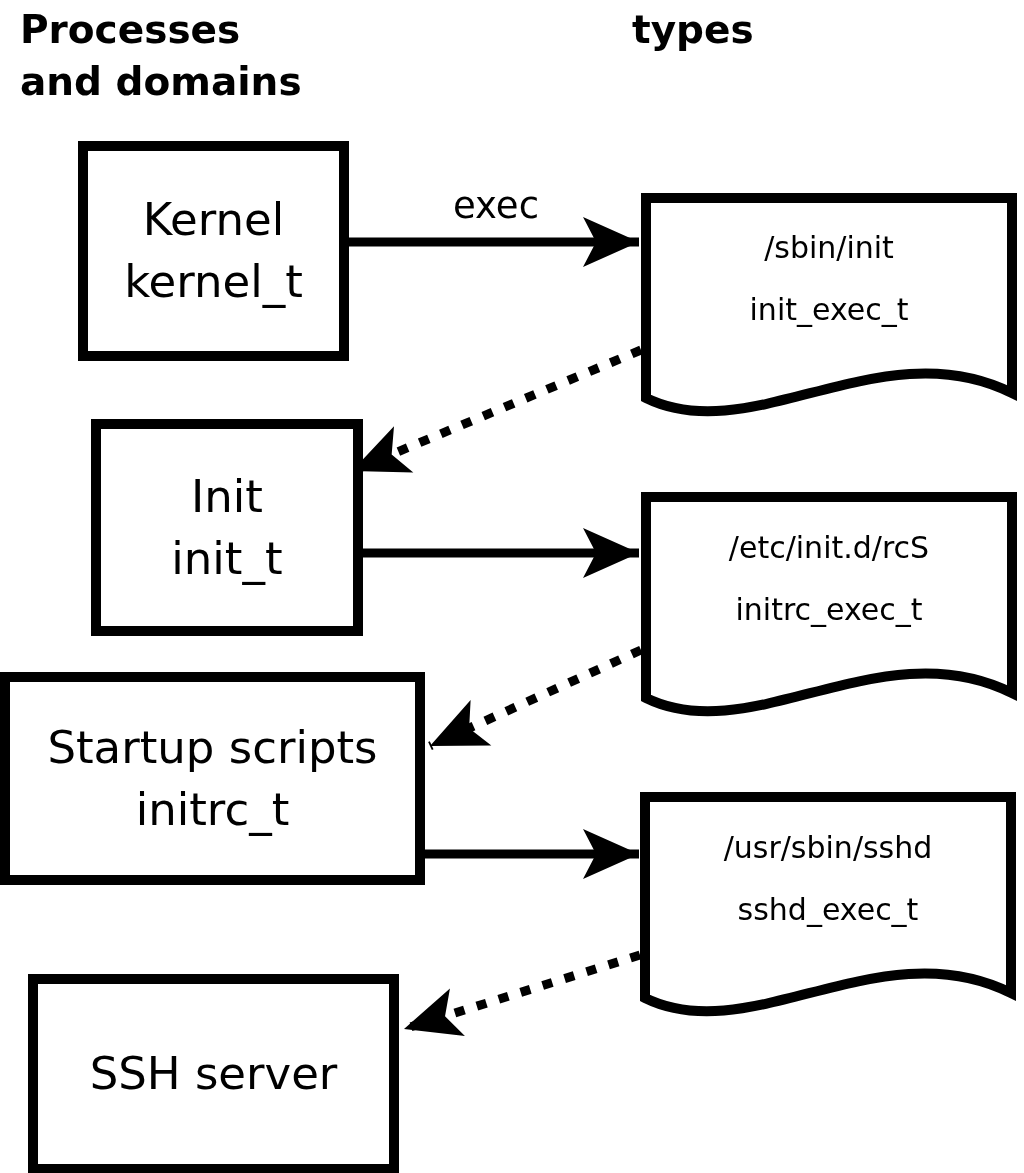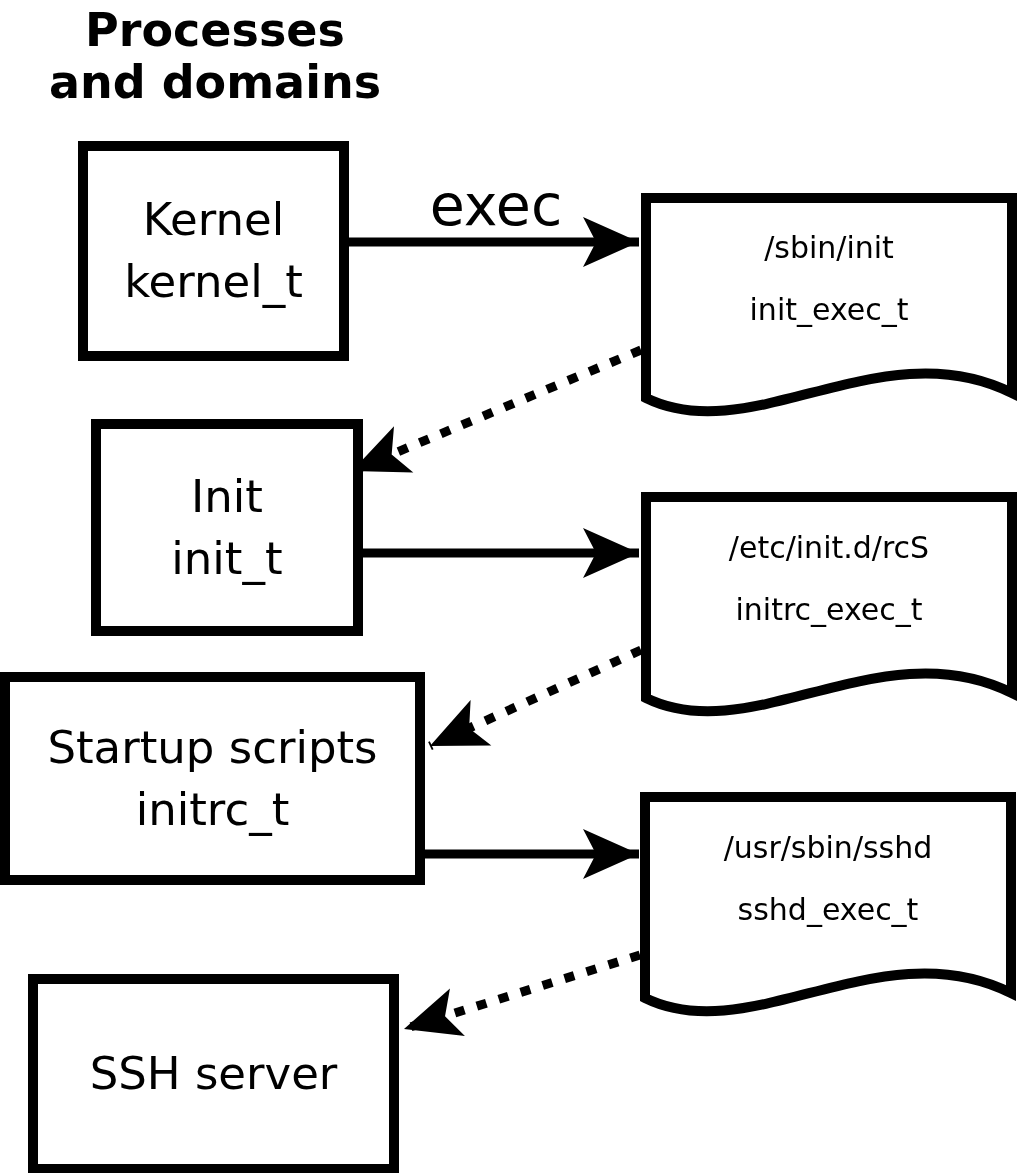--- a/index.html
+++ b/index.html
@@ -10,23 +10,23 @@
     height: 1173px;
     background: var(--paper);
     overflow: hidden;
     font-family: "DejaVu Sans", sans-serif;
     color: var(--ink);
   }
   .stage svg { position:absolute; left:0; top:0; pointer-events:none; }
 
   .heading {
     position: absolute;
-    text-align: center;
+    text-align: left;
     font-weight: bold;
-    font-size: 46px;
+    font-size: 39px;
     line-height: 52px;
     white-space: nowrap;
   }
   .heading div { white-space: nowrap; }
 
   .pbox {
     position: absolute;
     box-sizing: border-box;
     border: 10px solid var(--ink);
     background: var(--paper);
@@ -44,21 +44,21 @@
     position: absolute;
     text-align: center;
     font-size: 30px;
     line-height: 62px;
     white-space: nowrap;
   }
 
   .edgelabel {
     position: absolute;
     text-align: center;
-    font-size: 57px;
+    font-size: 37px;
     line-height: 45px;
     white-space: nowrap;
   }
 </style>
 </head>
 <body>
 
 <div class="stage">
 
   <svg width="1024" height="1173" viewBox="0 0 1024 1173">
@@ -79,20 +79,21 @@
     <line x1="641" y1="350" x2="352" y2="471" stroke="#000" stroke-width="9" stroke-dasharray="10 13" marker-end="url(#ah)"></line>
     <line x1="641" y1="650" x2="430" y2="746" stroke="#000" stroke-width="9" stroke-dasharray="10 13" marker-end="url(#ah)"></line>
     <line x1="640" y1="955" x2="404" y2="1029" stroke="#000" stroke-width="9" stroke-dasharray="10 13" marker-end="url(#ah)"></line>
   </svg>
 
   <div class="heading" style="left:20px; top:4px; width:390px;">
     <div>Processes</div>
     <div>and domains</div>
   </div>
   <div class="heading" style="left:632px; top:4px; width:386px;">
+    <div>types</div>
   </div>
 
   <div class="pbox" style="left:78px; top:141px; width:271px; height:220px;">
     <div>Kernel</div>
     <div>kernel_t</div>
   </div>
 
   <div class="pbox" style="left:79px; top:419px; width:272px; height:217px;margin-left:12px;">
     <div>Init</div>
     <div>init_t</div>

